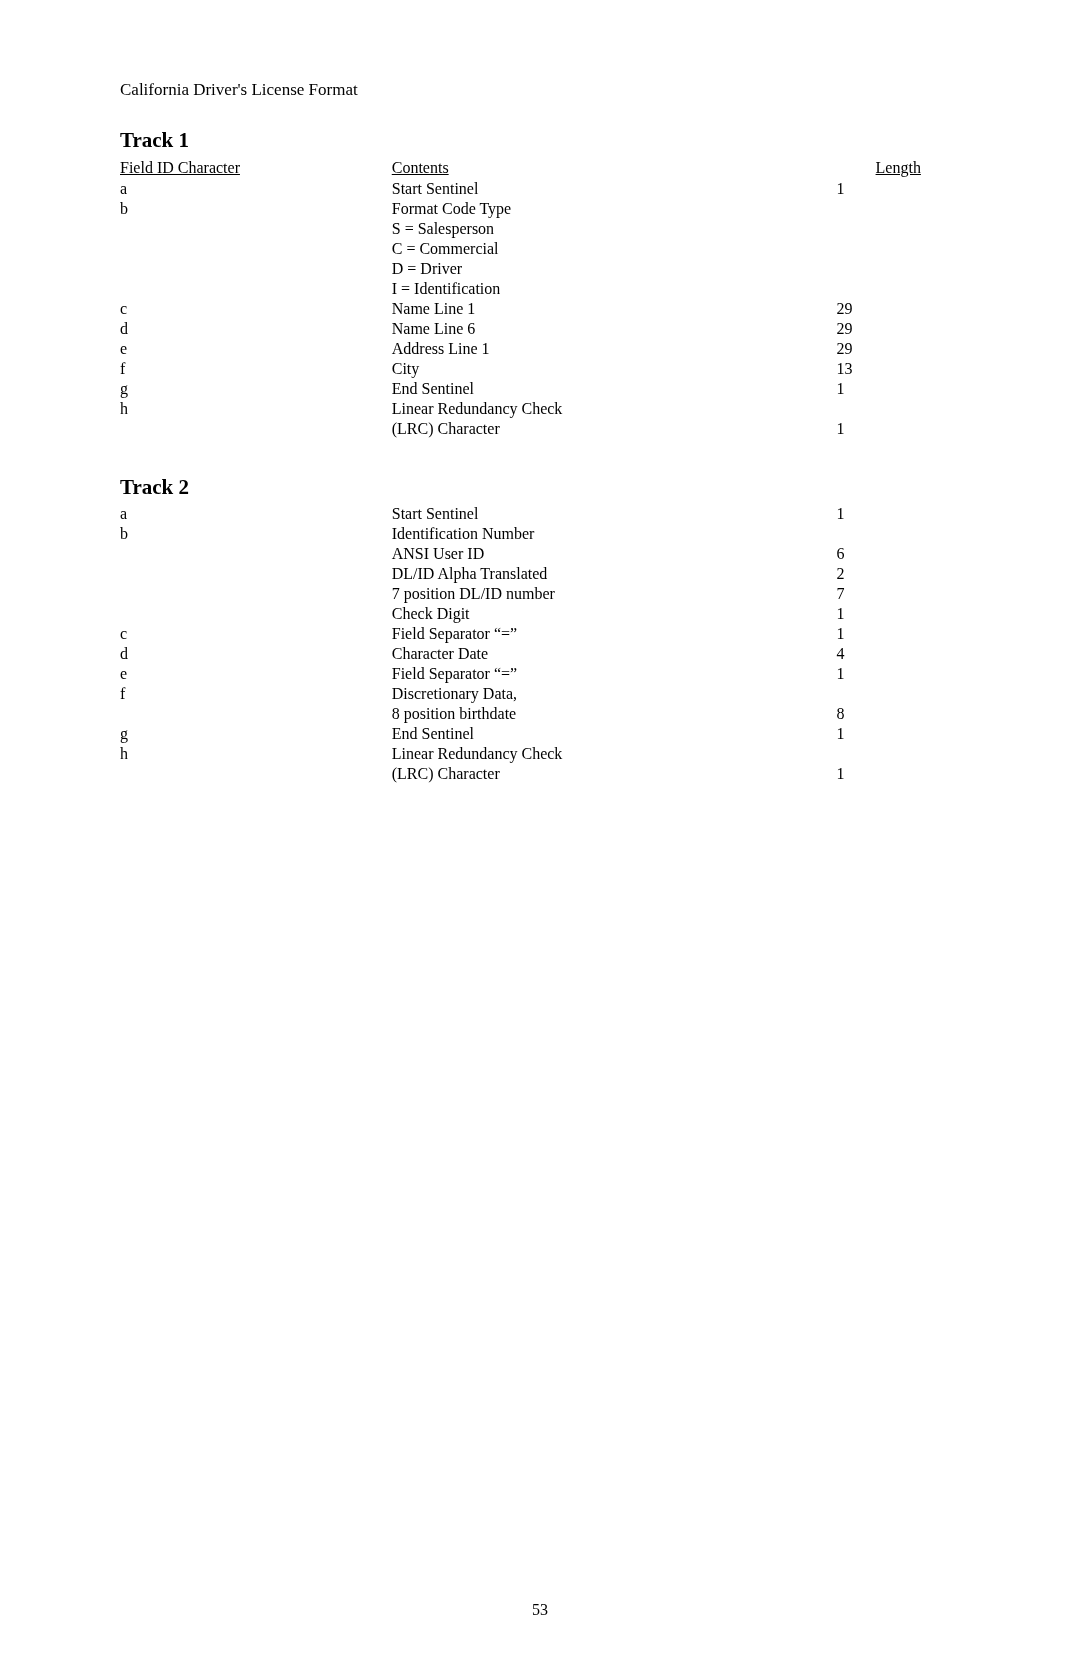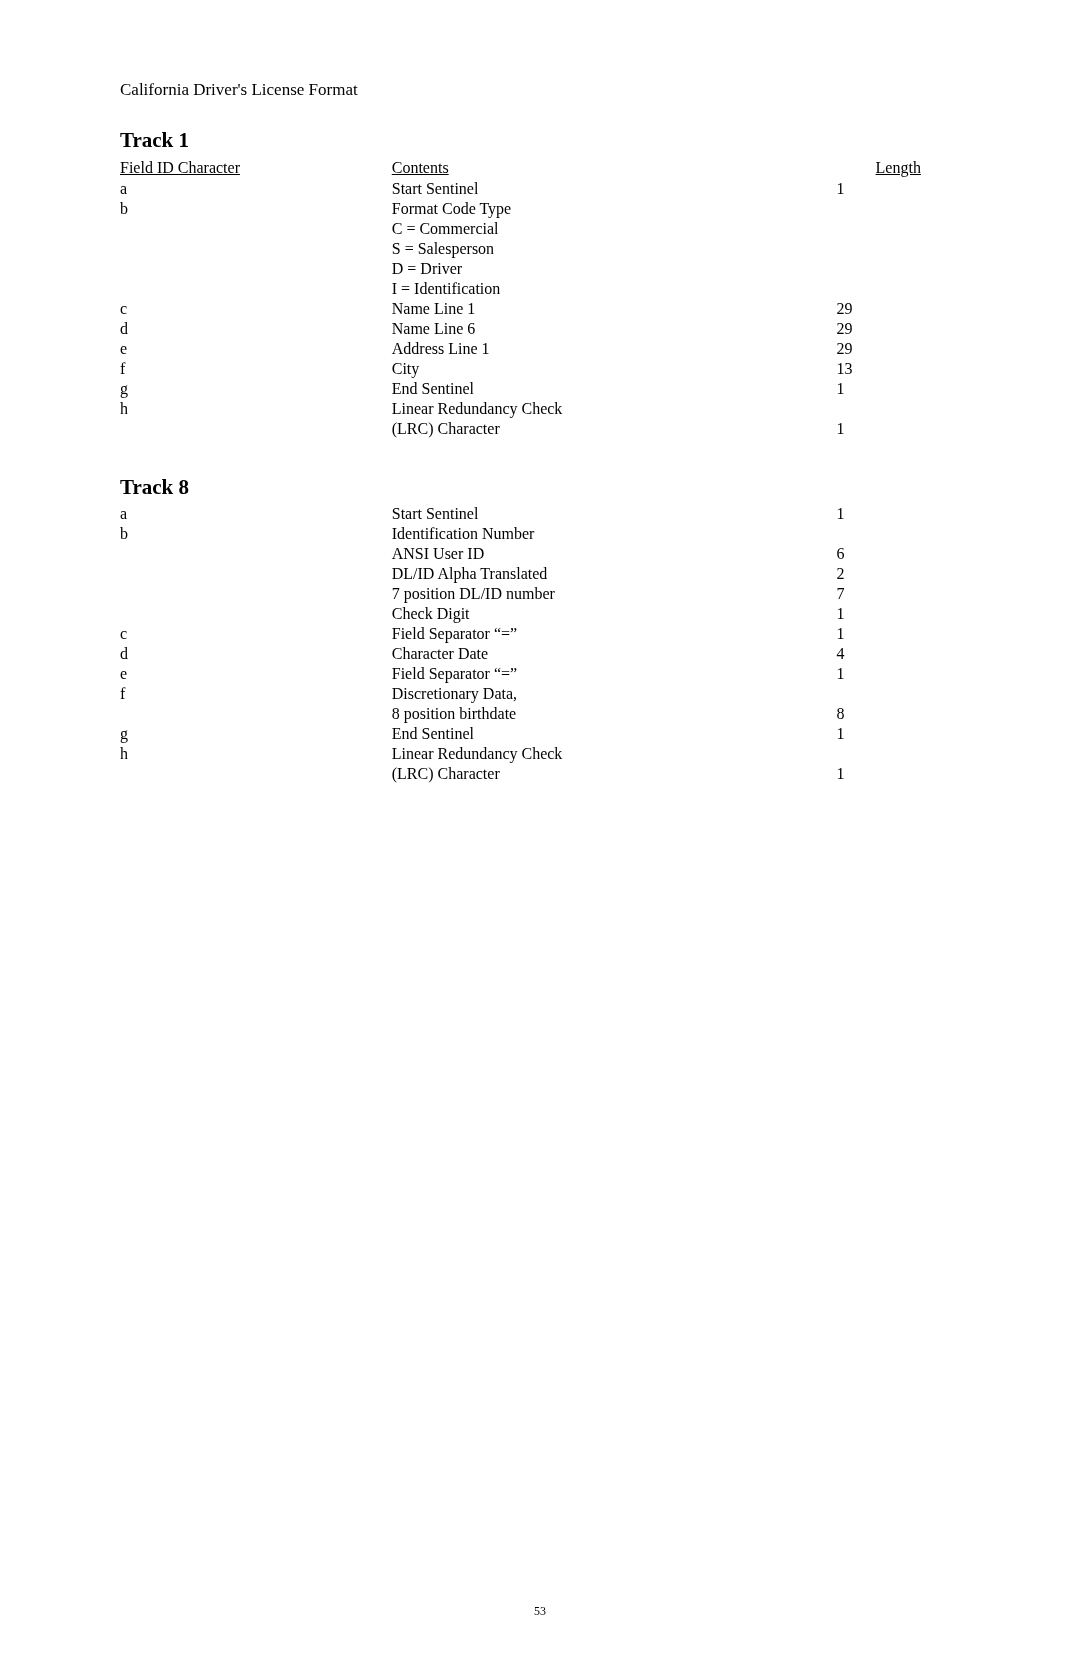--- a/index.html
+++ b/index.html
@@ -85,21 +85,21 @@
     .track-table tbody tr td.col-length {
       width: 100px;
       text-align: left;
     }
 
     .page-number {
       position: absolute;
       bottom: 50px;
       left: 50%;
       transform: translateX(-50%);
-      font-size: 12px;
+      font-size: 16px;
     }
   </style>
 </head>
 <body>
 
 <div class="page-container">
 
   <div class="main-title">California Driver's License Format</div>
 
   <div class="track-section">
@@ -118,26 +118,26 @@
             <td class="col-contents">Start Sentinel</td>
             <td class="col-length">1</td>
           </tr>
           <tr>
             <td class="col-field">b</td>
             <td class="col-contents">Format Code Type</td>
             <td class="col-length"></td>
           </tr>
           <tr>
             <td class="col-field"></td>
+            <td class="col-contents">S = Salesperson</td>
+            <td class="col-length"></td>
+          </tr>
+          <tr>
+            <td class="col-field"></td>
             <td class="col-contents">C = Commercial</td>
-            <td class="col-length"></td>
-          </tr>
-          <tr>
-            <td class="col-field"></td>
-            <td class="col-contents">S = Salesperson</td>
             <td class="col-length"></td>
           </tr>
           <tr>
             <td class="col-field"></td>
             <td class="col-contents">D = Driver</td>
             <td class="col-length"></td>
           </tr>
           <tr>
             <td class="col-field"></td>
             <td class="col-contents">I = Identification</td>
@@ -176,21 +176,21 @@
           <tr>
             <td class="col-field"></td>
             <td class="col-contents">(LRC) Character</td>
             <td class="col-length">1</td>
           </tr>
         </tbody>
     </table>
   </div>
 
   <div class="track-section">
-    <div class="track-title">Track 8</div>
+    <div class="track-title">Track 2</div>
     <table class="track-table">
       <tbody id="track2-tbody">
       <tr>
             <td class="col-field">a</td>
             <td class="col-contents">Start Sentinel</td>
             <td class="col-length">1</td>
           </tr>
           <tr>
             <td class="col-field">b</td>
             <td class="col-contents">Identification Number</td>

